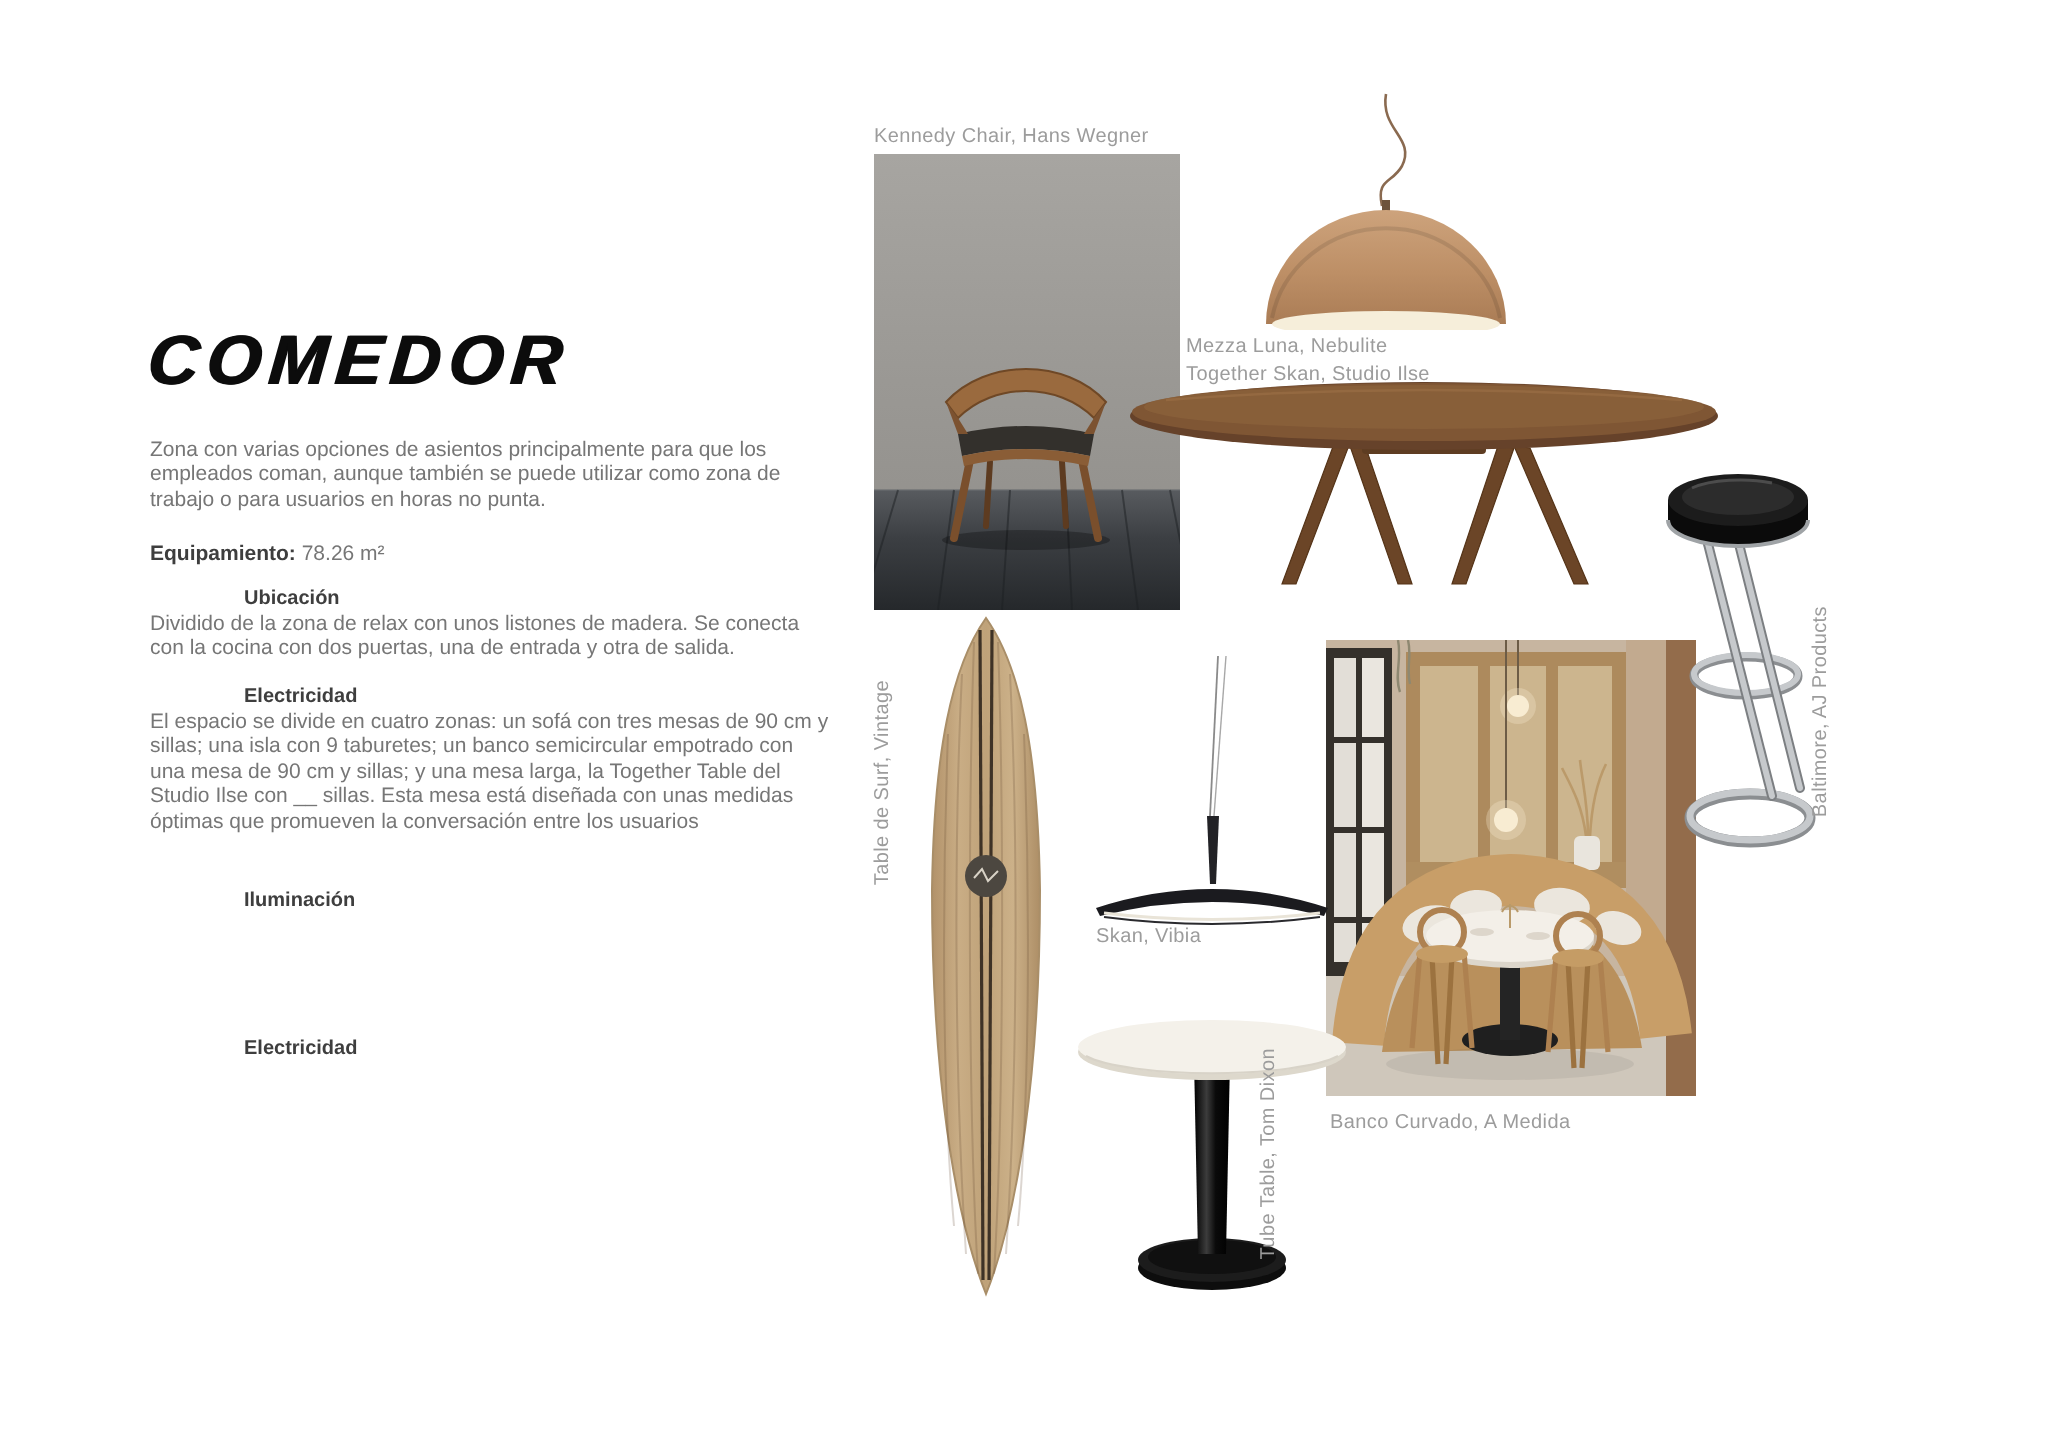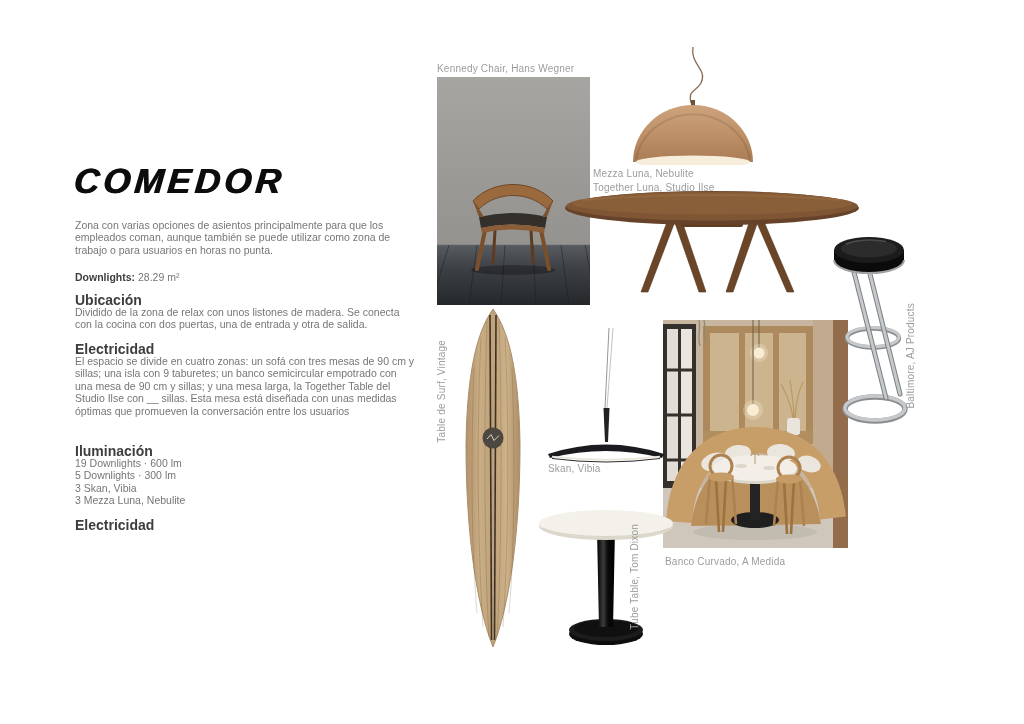--- a/index.html
+++ b/index.html
@@ -2,54 +2,48 @@
 <html><head>
 <meta charset="utf-8">
 <style>
   html,body{margin:0;padding:0;background:#ffffff;}
   .canvas{position:relative;width:1024px;height:724px;background:#ffffff;overflow:hidden;
           font-family:"Liberation Sans",sans-serif;}
   .abs{position:absolute;}
   .title{font-size:35px;font-weight:bold;font-style:italic;letter-spacing:4px;color:#0c0c0c;
          transform:skewX(-5deg);transform-origin:left bottom;text-shadow:1px 0 0 #0c0c0c;}
   .body-text{font-size:10.5px;line-height:12.4px;color:#767676;}
-  .heading{font-size:14px;line-height:12.4px;font-weight:bold;color:#3e3e3e;}
+  .heading{font-size:10px;line-height:12.4px;font-weight:bold;color:#3e3e3e;margin-left:47px;}
   .inline-strong{font-weight:bold;color:#3e3e3e;}
   .label{font-size:10px;color:#9c9c9c;letter-spacing:0.2px;white-space:nowrap;}
   .vlabel{writing-mode:vertical-rl;transform:rotate(180deg);}
   .photo-frame{overflow:hidden;}
   svg{display:block;}
 </style>
 </head>
 <body>
 
 <div class="canvas">
 
   <div class="abs title" style="left:72px;top:161px;">COMEDOR</div>
 
   <div class="abs body-text" style="left:75px;top:219px;width:338px;">Zona con varias opciones de asientos principalmente para que los empleados coman, aunque también se puede utilizar como zona de trabajo o para usuarios en horas no punta.</div>
 
   <div class="abs body-text" style="left:75px;top:271px;width:338px;">
-    <span class="inline-strong">Downlights:</span>
-    <span>28.29 m²</span>
+    <span class="inline-strong">Equipamiento:</span>
+    <span>78.26 m²</span>
   </div>
 
   <div class="abs heading" style="left:75px;top:294px;">Ubicación</div>
   <div class="abs body-text" style="left:75px;top:306px;width:342px;">Dividido de la zona de relax con unos listones de madera. Se conecta con la cocina con dos puertas, una de entrada y otra de salida.</div>
 
   <div class="abs heading" style="left:75px;top:343px;">Electricidad</div>
   <div class="abs body-text" style="left:75px;top:355px;width:342px;">El espacio se divide en cuatro zonas: un sofá con tres mesas de 90 cm y sillas; una isla con 9 taburetes; un banco semicircular empotrado con una mesa de 90 cm y sillas; y una mesa larga, la Together Table del Studio Ilse con __ sillas. Esta mesa está diseñada con unas medidas óptimas que promueven la conversación entre los usuarios</div>
 
   <div class="abs heading" style="left:75px;top:445px;">Iluminación</div>
-  <div class="abs body-text" style="left:75px;top:457px;width:342px;">
-    <div>19 Downlights · 600 lm</div>
-    <div>5 Downlights · 300 lm</div>
-    <div>3 Skan, Vibia</div>
-    <div>3 Mezza Luna, Nebulite</div>
-  </div>
 
   <div class="abs heading" style="left:75px;top:519px;">Electricidad</div>
 
   <div class="abs label" style="left:437px;top:63px;">Kennedy Chair, Hans Wegner</div>
   <div class="abs photo-frame" style="left:437px;top:77px;width:153px;height:228px;z-index:1;">
     <svg width="153" height="228" viewBox="0 0 153 228">
       <defs>
         <linearGradient id="kwall" x1="0" y1="0" x2="0" y2="1">
           <stop offset="0" stop-color="#a7a5a1"></stop>
             <stop offset="0.5" stop-color="#9a9894"></stop>
@@ -101,21 +95,21 @@
         </linearGradient>
       </defs>
       <path d="M63,2 C60,20 78,24 71,38 C66,47 58,44 61,58" fill="none" stroke="#8a6a50" stroke-width="1.3"></path>
       <rect x="61" y="55" width="4" height="7" fill="#6d533c"></rect>
       <path d="M3,117 A60,57 0 0 1 123,117 Z" fill="url(#copper)"></path>
       <ellipse cx="63" cy="117" rx="57" ry="6.5" fill="#f6eeda"></ellipse>
       <path d="M6,114 A58,55 0 0 1 120,114" fill="none" stroke="rgba(0,0,0,0.10)" stroke-width="2"></path>
     </svg>
   </div>
   <div class="abs label" style="left:593px;top:168px;">Mezza Luna, Nebulite</div>
-  <div class="abs label" style="left:593px;top:182px;">Together Luna, Studio Ilse</div>
+  <div class="abs label" style="left:593px;top:182px;">Together Skan, Studio Ilse</div>
 
   <div class="abs" style="left:563px;top:188px;z-index:2;">
     <svg width="298" height="108" viewBox="0 0 298 108">
       <g fill="#6b4527" stroke="#543317" stroke-width="0.6">
         <path d="M104,34 L78,104 L85,104 L111,36 Z"></path>
         <path d="M112,35 L136,104 L143,104 L120,36 Z"></path>
         <path d="M186,35 L163,104 L170,104 L194,36 Z"></path>
         <path d="M194,35 L224,104 L231,104 L202,36 Z"></path>
       </g>
       <rect x="118" y="31" width="62" height="8" rx="2" fill="#5e3d22"></rect>

